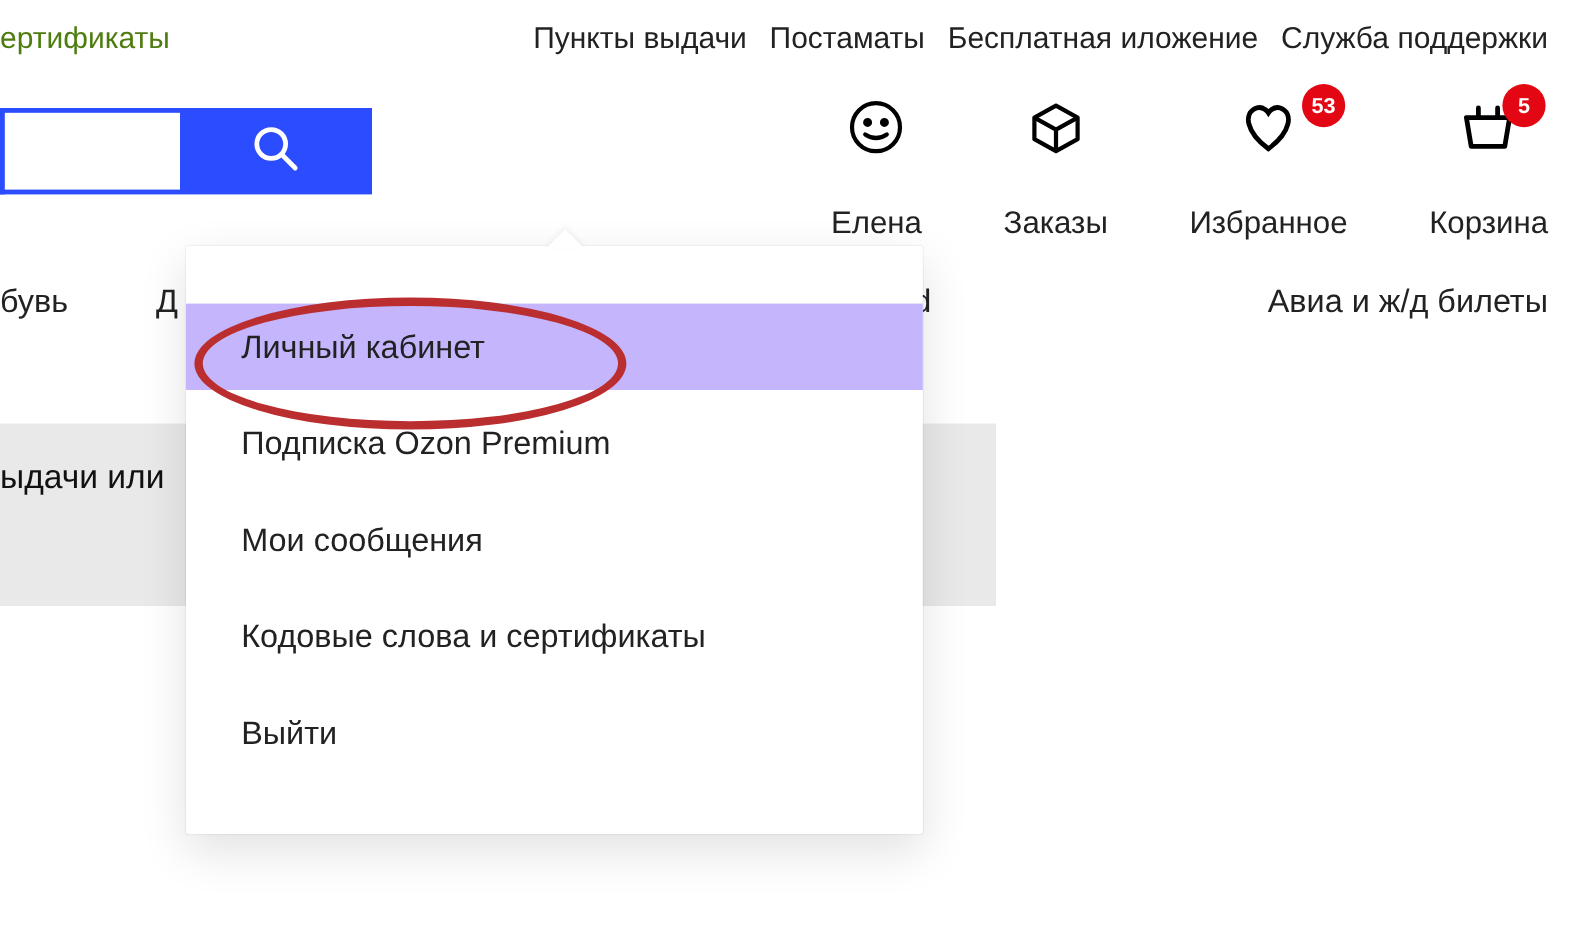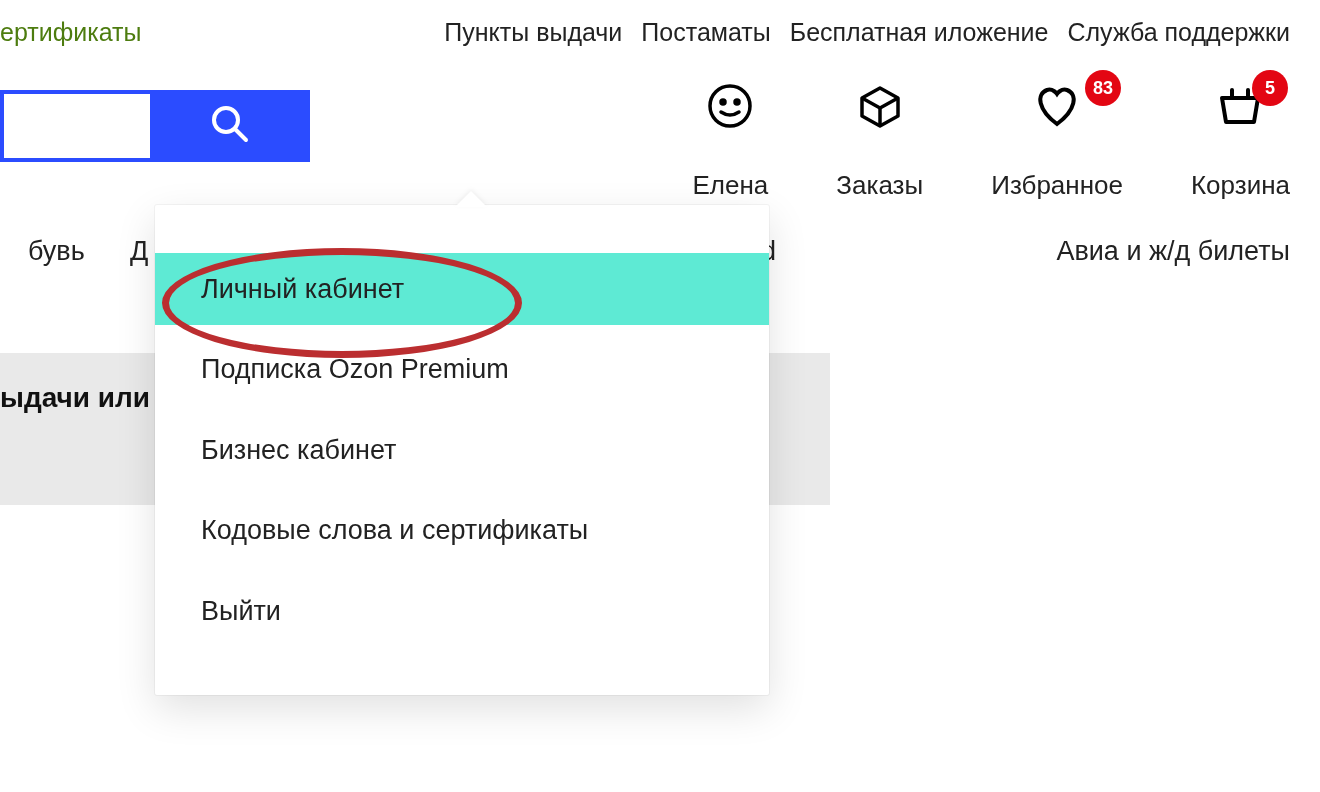--- a/index.html
+++ b/index.html
@@ -13,32 +13,32 @@
   .search-btn{width:160px;height:72px;background:#2b4cff;display:flex;align-items:center;justify-content:center;cursor:pointer;}
   .search-btn svg{stroke:#fff;}
   
   .hdr-icons{position:absolute;top:76px;right:30px;display:flex;gap:68px;}
   .hdr-item{display:flex;flex-direction:column;align-items:center;gap:6px;cursor:pointer;position:relative;}
   .hdr-item .lbl{font-size:26px;color:#222;white-space:nowrap;margin-top:28px;}
   .hdr-item .ico{width:60px;height:60px;display:flex;align-items:center;justify-content:center;}
   .badge{position:absolute;top:-6px;right:2px;background:#e30613;color:#fff;border-radius:999px;min-width:36px;height:36px;display:flex;align-items:center;justify-content:center;font-size:18px;font-weight:bold;padding:0 6px;}
   
   .cat-row{position:absolute;top:236px;left:0;right:0;font-size:27px;color:#222;white-space:nowrap;}
-  .cat-frag-left{position:absolute;left:16px;padding-left:12px;}
+  .cat-frag-left{position:absolute;left:0;}
   .cat-d{position:absolute;left:130px;}
   .cat-card-frag{position:absolute;left:735px;letter-spacing:1px;}
   .cat-avia{position:absolute;right:30px;}
   
   .banner{position:absolute;top:353px;left:0;width:830px;height:152px;background:#e9e9e9;}
-  .banner .txt{position:absolute;left:0;top:28px;font-size:28px;font-weight:700;line-height:1.2;color:#111;}
+  .banner .txt{position:absolute;left:0;top:28px;font-size:28px;font-weight:400;line-height:1.2;color:#111;}
   
   .dropdown{position:absolute;top:205px;left:155px;width:614px;background:#fff;border-radius:2px;box-shadow:0 14px 40px rgba(0,0,0,.12), 0 0 0 1px rgba(0,0,0,.04);z-index:10;padding:48px 0 48px 0;}
   .dropdown::before{content:"";position:absolute;top:-14px;left:300px;width:0;height:0;border-left:16px solid transparent;border-right:16px solid transparent;border-bottom:16px solid #fff;filter:drop-shadow(0 -2px 2px rgba(0,0,0,.05));}
   .dd-item{padding:18px 46px;font-size:27px;color:#222;cursor:pointer;white-space:nowrap;line-height:1.35;}
-  .dd-item.hl{background:#5eead4;}
+  .dd-item.hl{background:#c4b5fd;}
   .dd-item+.dd-item{margin-top:8px;}
   
   .annot{position:absolute;top:248px;left:162px;width:360px;height:110px;border:7px solid #bb2e30;border-radius:50%;z-index:11;pointer-events:none;}
 </style>
 </head>
 <body>
 
 <span class="partial-left">ертификаты</span>
 <div class="top-links">
   <span>Пункты выдачи</span>
@@ -80,21 +80,21 @@
       </svg>
     </span>
     <span class="lbl">Заказы</span>
   </div>
   <div class="hdr-item">
     <span class="ico">
       <svg width="54" height="48" viewBox="0 0 54 48" fill="none" stroke="#000" stroke-width="4">
         <path d="M27 42 C 8 28 6 12 17 8 C 23 6 27 12 27 12 C 27 12 31 6 37 8 C 48 12 46 28 27 42 Z"></path>
       </svg>
     </span>
-    <span class="badge">83</span>
+    <span class="badge">53</span>
     <span class="lbl">Избранное</span>
   </div>
   <div class="hdr-item">
     <span class="ico">
       <svg width="52" height="48" viewBox="0 0 52 48" fill="none" stroke="#000" stroke-width="4" stroke-linejoin="round">
         <path d="M8 16 L44 16 L40 40 L12 40 Z"></path>
         <path d="M18 16 L18 8" stroke-linecap="round"></path>
         <path d="M34 16 L34 8" stroke-linecap="round"></path>
       </svg>
     </span>
@@ -112,18 +112,18 @@
 
 <div class="banner">
   <div class="txt">
     <div>ыдачи или</div>
   </div>
 </div>
 
 <div class="dropdown">
   <div class="dd-item hl">Личный кабинет</div>
   <div class="dd-item">Подписка Ozon Premium</div>
-  <div class="dd-item">Бизнес кабинет</div>
+  <div class="dd-item">Мои сообщения</div>
   <div class="dd-item">Кодовые слова и сертификаты</div>
   <div class="dd-item">Выйти</div>
 </div>
 
 <div class="annot"></div>
 
 </body></html>

